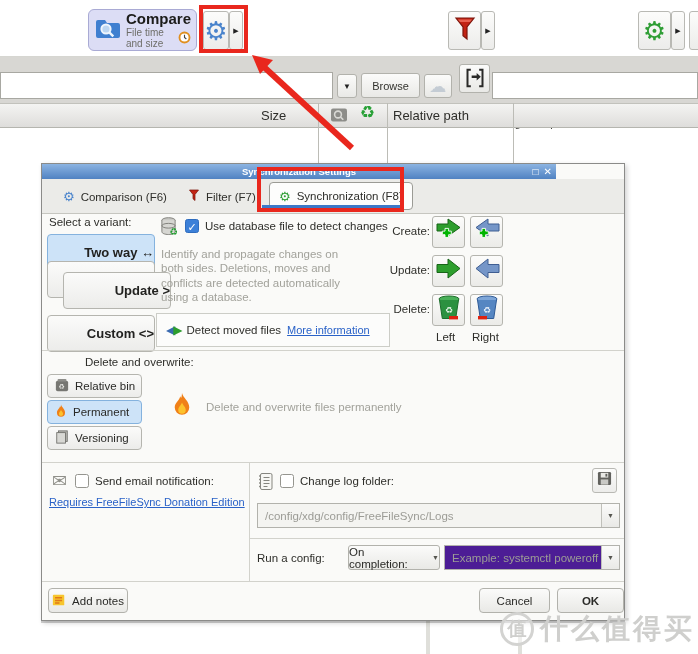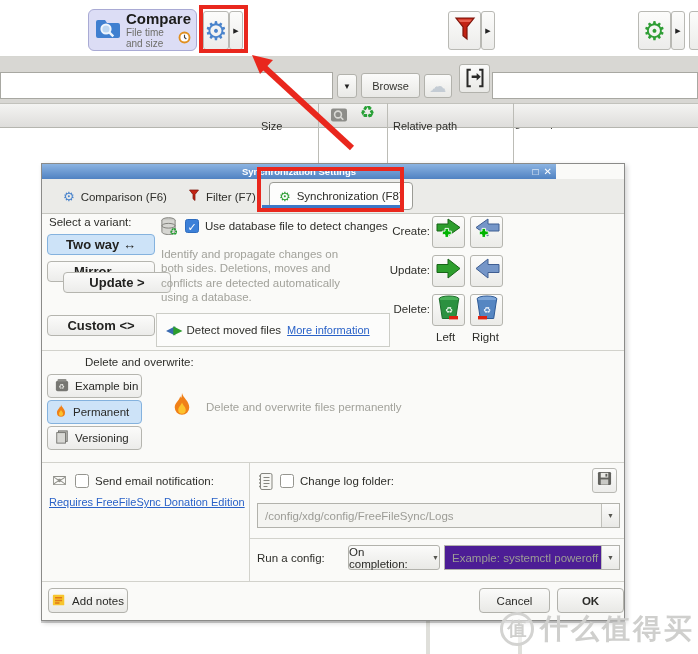--- a/index.html
+++ b/index.html
@@ -42,21 +42,21 @@
     display:flex; align-items:center; justify-content:center; font-size:11px; color:#33332f;
   }
   .dragdrop { position:absolute; left:497px; top:60px; font-size:11px; color:#3c3c38; }
 
   
   .gridheader {
     left:0; top:103px; width:698px; height:25px;
     background:linear-gradient(#f4f4f2,#dedddb);
     border-top:1px solid #c2c2bc; border-bottom:1px solid #b5b5af;
   }
-  .col-label { position:absolute; top:120px; font-size:11px; color:#2e2e2a; }
+  .col-label { position:absolute; top:108px; font-size:13px; color:#2e2e2a; }
   .vline { position:absolute; width:1px; background:#bcbcb6; }
   .vbar { position:absolute; background:#dfdfda; }
 
   
   .dialog {
     left:41px; top:163px; width:584px; height:458px;
     background:#fafaf8; border:1px solid #8b8b89;
     box-shadow:0 2px 0 rgba(0,0,0,.18), 2px 2px 5px rgba(0,0,0,.18);
   }
   .dlg { position:absolute; }
@@ -70,23 +70,23 @@
   .titlebtns span { font-size:10px; line-height:1; cursor:default; }
   .tabbar { left:0; top:15px; width:582px; height:35px; background:#ebebe8; border-bottom:1px solid #c6c6c0; }
   .tab { position:absolute; top:0; height:35px; display:flex; align-items:center; gap:6px; font-size:11.5px; color:#2e2e2a; }
   .tab.active {
     top:3px; height:28px; background:#fdfdfc; border:1px solid #9b9b95;
     border-radius:4px; padding:0 9px;
   }
   .label { position:absolute; font-size:11.5px; color:#2e2e2a; white-space:nowrap; }
   .graytext { color:#a2a29b; }
   .variant-btn {
-    position:absolute; left:5px; width:108px; height:21px;
+    position:absolute; left:5px; width:108px; height:37px;
     background:linear-gradient(#fbfbfa,#ececea); border:1px solid #b5b5af; border-radius:4px;
-    display:flex; align-items:center; justify-content:center;
+    display:flex; align-items:center; justify-content:flex-end;
     font-size:13px; font-weight:bold; color:#222220;
   }
   .selected-blue { background:#cde3f8 !important; border-color:#84b2dе; border:1px solid #84b2de !important; }
   .checkbox { position:absolute; width:14px; height:14px; border-radius:2.5px; }
   .checkbox.checked { background:#3c80d8; color:#fff; font-size:11px; line-height:14px; text-align:center; border:1px solid #2e6cbe; }
   .checkbox.empty { background:#fff; border:1px solid #95958f; }
   .detectbox { position:absolute; left:114px; top:149px; width:234px; height:34px; background:#fcfcfb; border:1px solid #cccdc7; display:flex; align-items:center; padding-left:9px; gap:6px; }
   .link { font-size:11px; color:#2a62c8; text-decoration:underline; }
   .act-label { position:absolute; font-size:11.5px; color:#2e2e2a; width:58px; text-align:right; }
   .icon-btn {
@@ -321,21 +321,21 @@
 
     <div class="hdivider" style="top:186px;"></div>
 
     <div class="label" style="left:7px; top:192px;padding-left:36px;">Delete and overwrite:</div>
     <div class="opt-btn" style="top:210px;">
       <span><svg width="14" height="14" viewBox="0 0 16 16">
             <rect x="1" y="3" width="14" height="12" rx="2" fill="#767672"></rect>
             <rect x="3" y="1" width="10" height="3" rx="1" fill="#8d8d89"></rect>
             <text x="4" y="13" font-size="8" fill="#e8e8e4">♻</text>
           </svg></span>
-      <span>Example bin</span>
+      <span>Relative bin</span>
     </div>
     <div class="opt-btn selected-blue" style="top:236px;">
       <span><svg width="12" height="15" viewBox="0 0 20 26">
             <path d="M10 1c1 5 7 7.5 7 14a7 7 0 0 1-14 0C3 10 7.5 8.3 8.3 4c.8 2 1.3 2.7 1.7-3z" fill="#f08018"></path>
             <path d="M10 10c1 3 3.6 4.2 3.6 7.3a3.6 3.6 0 0 1-7.2 0C6.4 14.2 9 13 10 10z" fill="#fcc22c"></path>
           </svg></span>
       <span>Permanent</span>
     </div>
     <div class="opt-btn" style="top:262px;">
       <span><svg width="14" height="14" viewBox="0 0 16 16">

